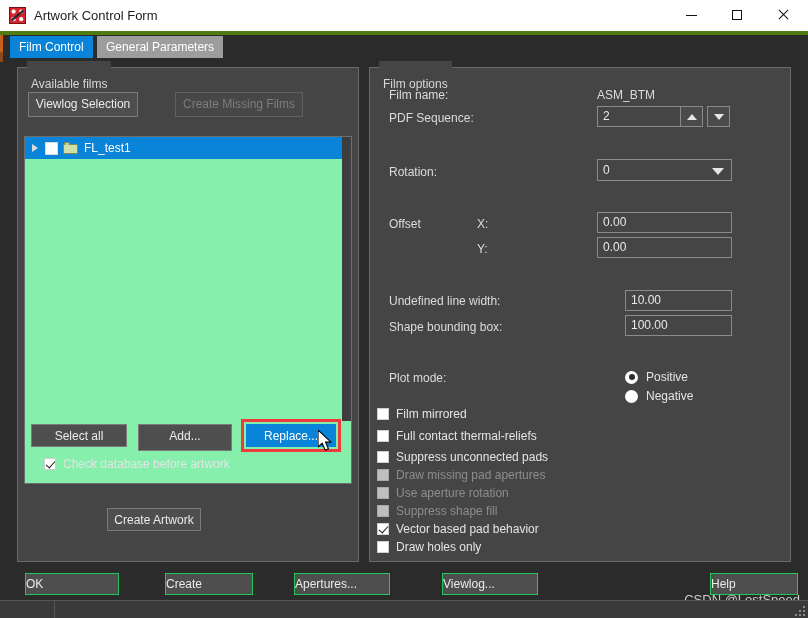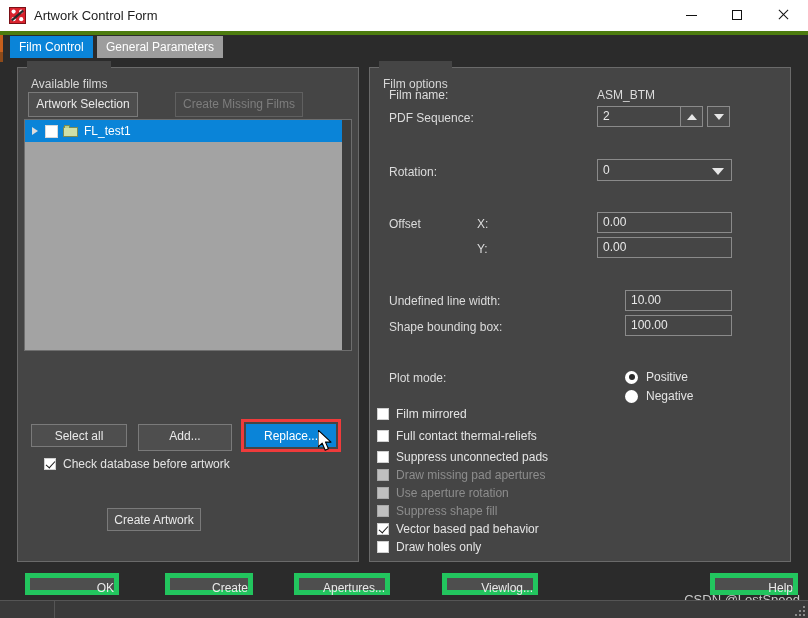--- a/index.html
+++ b/index.html
@@ -191,23 +191,23 @@
   .cursor {
     position: absolute;
     left: 318px; top: 430px;
     width: 16px; height: 23px;
     pointer-events: none;
   }
 
   
   .treebox {
     position: absolute;
-    left: 24px; top: 119px;
-    width: 328px; height: 232px;
-    background: #a3a3a3;
+    left: 24px; top: 136px;
+    width: 328px; height: 348px;
+    background: #86efac;
     border: 1px solid #6e6e6e;
     box-sizing: border-box;
     overflow: hidden;
   }
   .tree-row {
     position: absolute;
     left: 0; top: 0;
     width: 318px; height: 22px;
     background: #0a84d8;
     display: flex;
@@ -403,24 +403,24 @@
   }
   .rlabel { color: #e4e4e4; font-size: 12px; }
 
   
   .bbtn {
     position: absolute;
     top: 573px;
     height: 22px;
     box-sizing: border-box;
     background: #4e4e4e;
-    border: 5px solid #22c55e;
+    border: 1px solid #22c55e;
     color: #eaeaea;
     font-size: 12px;
-    text-align: right;
+    text-align: left;
     line-height: 20px;
     cursor: default;
     white-space: nowrap;
   }
   #bb-ok       { left: 25px;  width: 94px; }
   #bb-cancel   { left: 165px; width: 88px; }
   #bb-apert    { left: 294px; width: 96px; }
   #bb-viewlog  { left: 442px; width: 96px; }
   #bb-help     { left: 710px; width: 88px; }
 
@@ -497,21 +497,21 @@
 
   <div class="tabstrip">
     <div class="tab active">Film Control</div>
     <div class="tab">General Parameters</div>
   </div>
 
   <div class="group" id="group-films">
     <div class="glabel">Available films</div>
   </div>
 
-  <div class="btn" id="btn-domain">Artwork Selection</div>
+  <div class="btn" id="btn-domain">Viewlog Selection</div>
   <div class="btn disabled" id="btn-missing">Create Missing Films</div>
 
   <div class="treebox">
     <div class="tree-row">
       <span class="tw-arrow"></span>
       <span class="tw-check"></span>
       <span class="tw-folder"></span>
       <span class="tw-label">FL_test1</span>
     </div>
     <div class="tree-scrollbar"></div>

